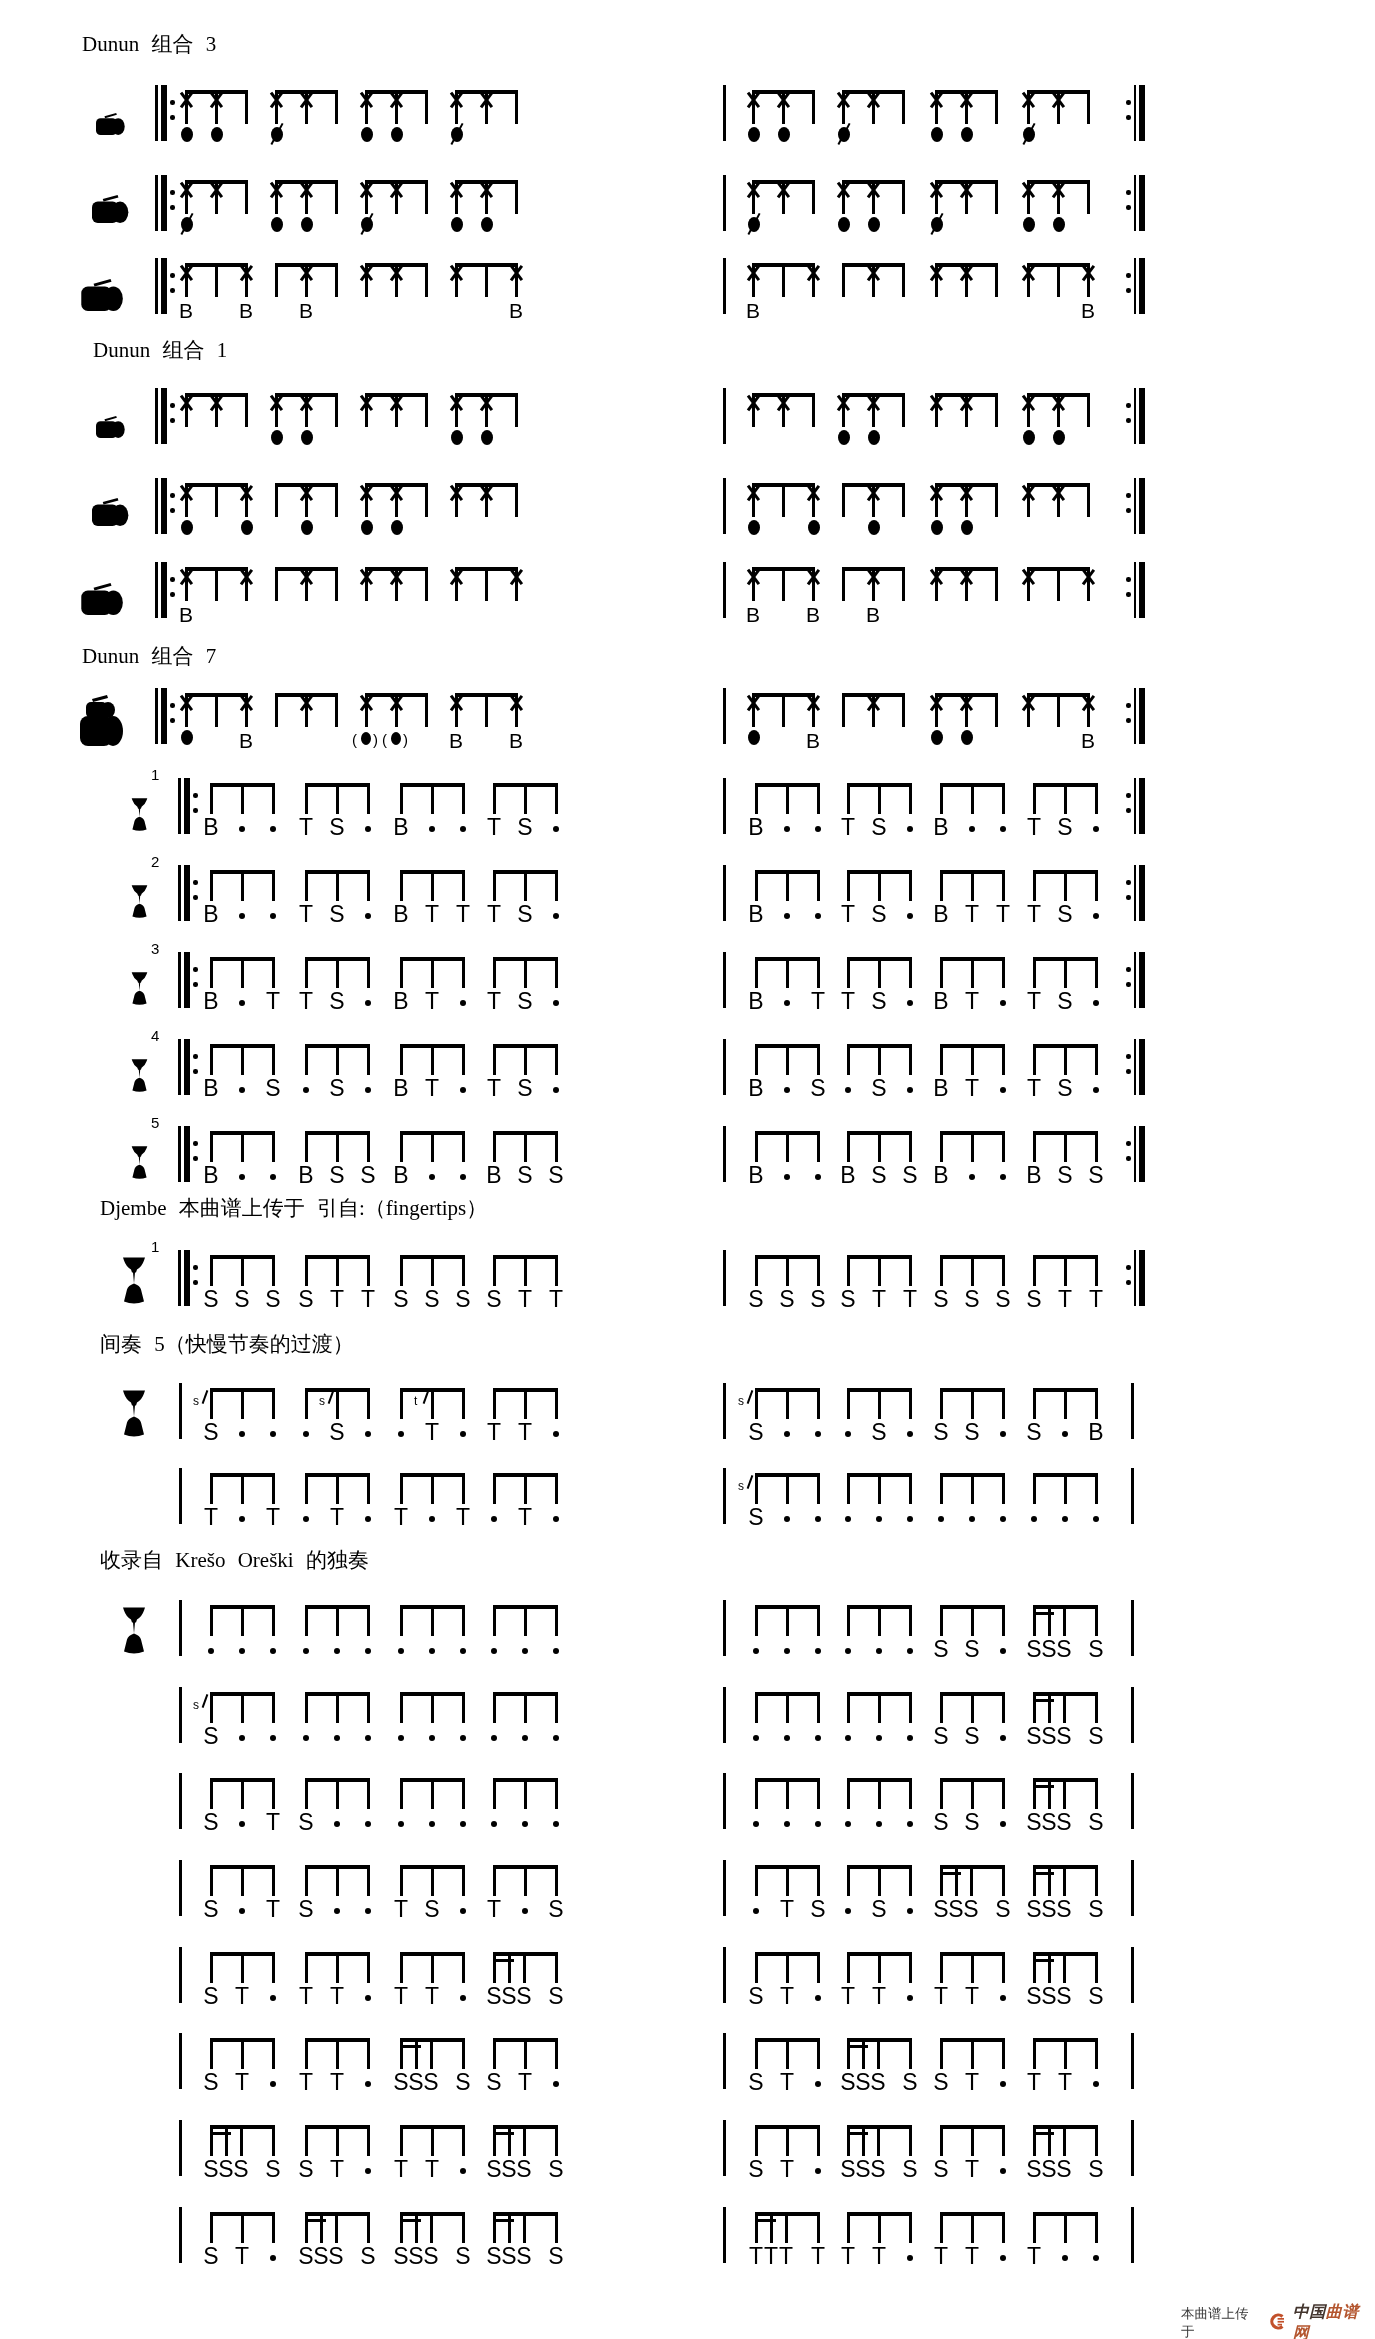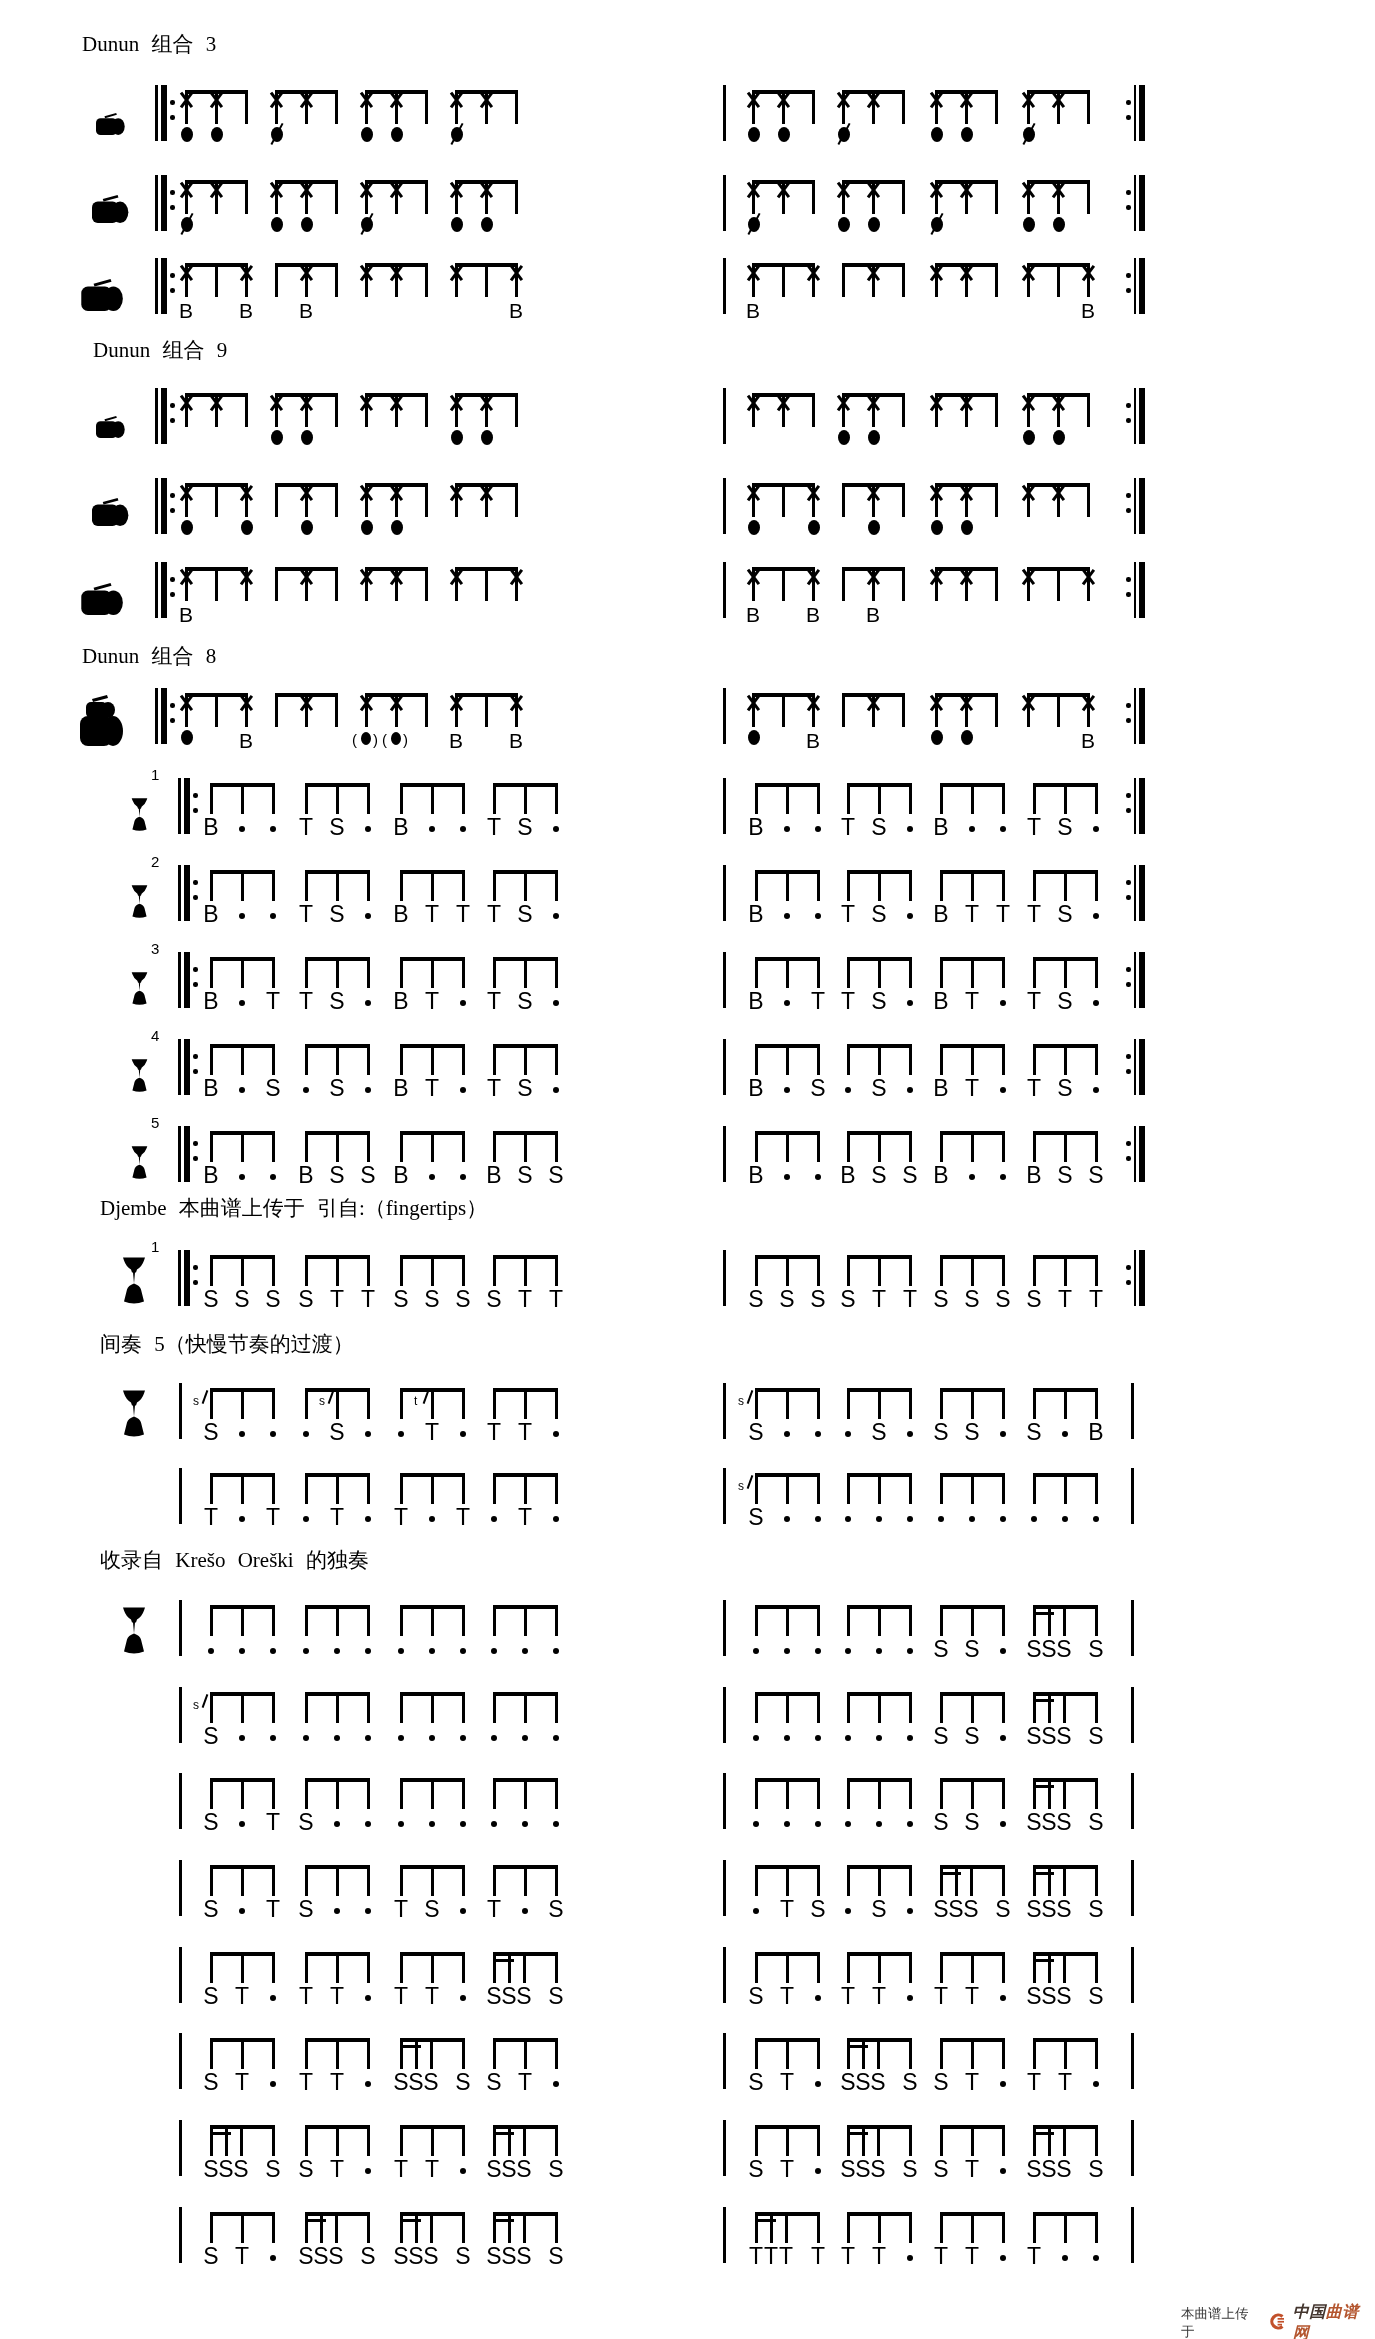--- a/index.html
+++ b/index.html
@@ -314,21 +314,21 @@
       <div class="grp" style="left: 1027px; top: 25px;">
         <div class="beam" style="width: 63px;"></div>
         <div class="stem" style="left: 0px; height: 34px;"></div>
         <div class="xh" style="left: -6.5px; top: 2px;"></div>
         <div class="stem" style="left: 30px; height: 34px;"></div>
         <div class="stem" style="left: 60px; height: 34px;"></div>
         <div class="xh" style="left: 53.5px; top: 2px;"></div>
         <div class="blt" style="left: 46px; top: 37px;">B</div>
       </div>
     </div>
-    <div class="title" style="left: 93px; top: 336px;">Dunun 组合 9</div>
+    <div class="title" style="left: 93px; top: 336px;">Dunun 组合 1</div>
     <div class="staff" style="top: 368px;">
       <div class="icon" style="left: 96px; top: 47px;">
         <svg width="30" height="24" viewBox="0 0 46 36">
           <path d="M13 6 L31 1 L32 4 L14 9 Z"></path>
           <rect x="0" y="9" width="32" height="26" rx="7"></rect>
           <ellipse cx="34" cy="22" rx="10" ry="13"></ellipse>
         </svg>
       </div>
       <div class="bar" style="left: 723px; top: 20px; width: 2.5px; height: 56px;"></div>
       <div class="bar" style="left: 155px; top: 20px; width: 2.5px; height: 56px;"></div>
@@ -579,21 +579,21 @@
       </div>
       <div class="grp" style="left: 1027px; top: 25px;">
         <div class="beam" style="width: 63px;"></div>
         <div class="stem" style="left: 0px; height: 34px;"></div>
         <div class="xh" style="left: -6.5px; top: 2px;"></div>
         <div class="stem" style="left: 30px; height: 34px;"></div>
         <div class="stem" style="left: 60px; height: 34px;"></div>
         <div class="xh" style="left: 53.5px; top: 2px;"></div>
       </div>
     </div>
-    <div class="title" style="left: 82px; top: 642px;">Dunun 组合 8</div>
+    <div class="title" style="left: 82px; top: 642px;">Dunun 组合 7</div>
     <div class="staff" style="top: 668px;">
       <div class="icon" style="left: 80px; top: 27px;">
         <svg width="46" height="54" viewBox="0 0 46 54">
           <path d="M12 4 L27 0 L28 3 L13 7 Z"></path>
           <rect x="6" y="7" width="21" height="16" rx="5"></rect>
           <ellipse cx="28" cy="15" rx="7" ry="8"></ellipse>
           <rect x="0" y="21" width="32" height="30" rx="8"></rect>
           <ellipse cx="33" cy="36" rx="10" ry="15"></ellipse>
         </svg>
       </div>

